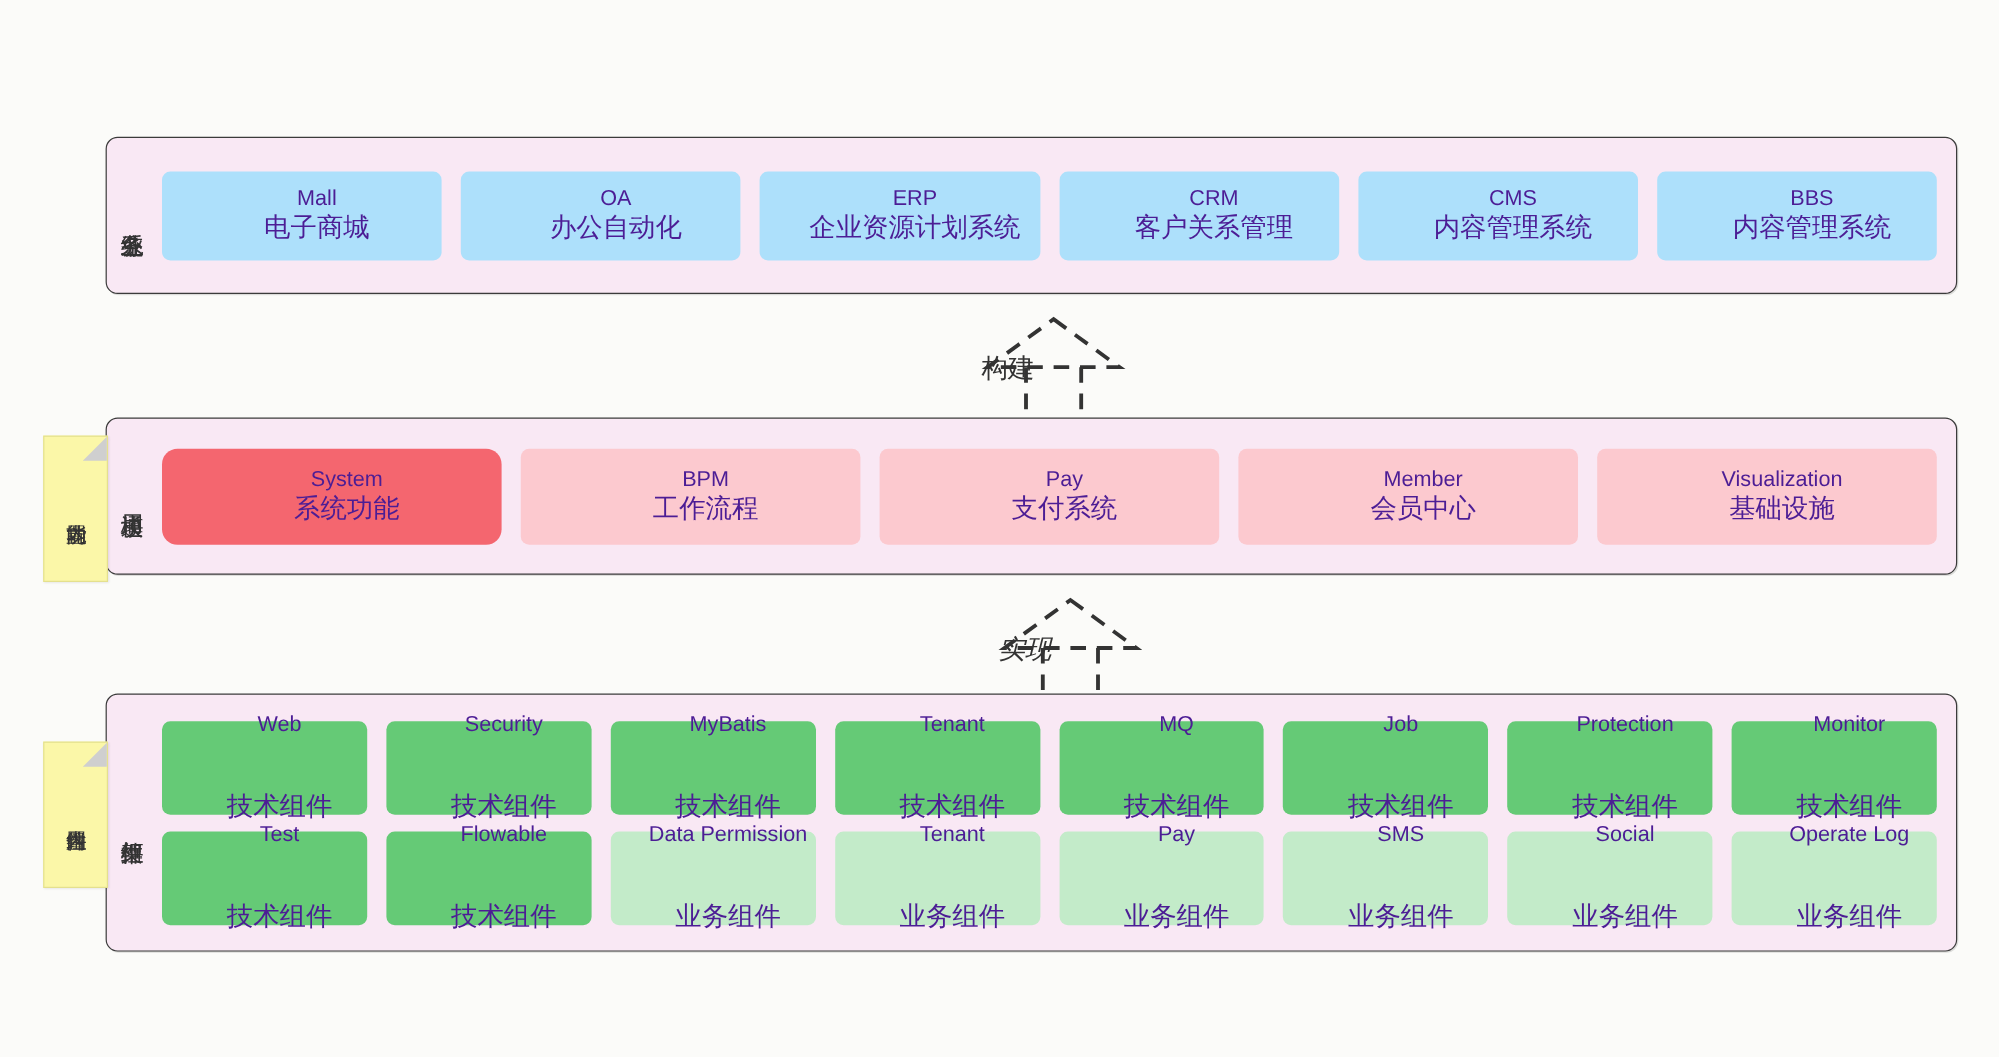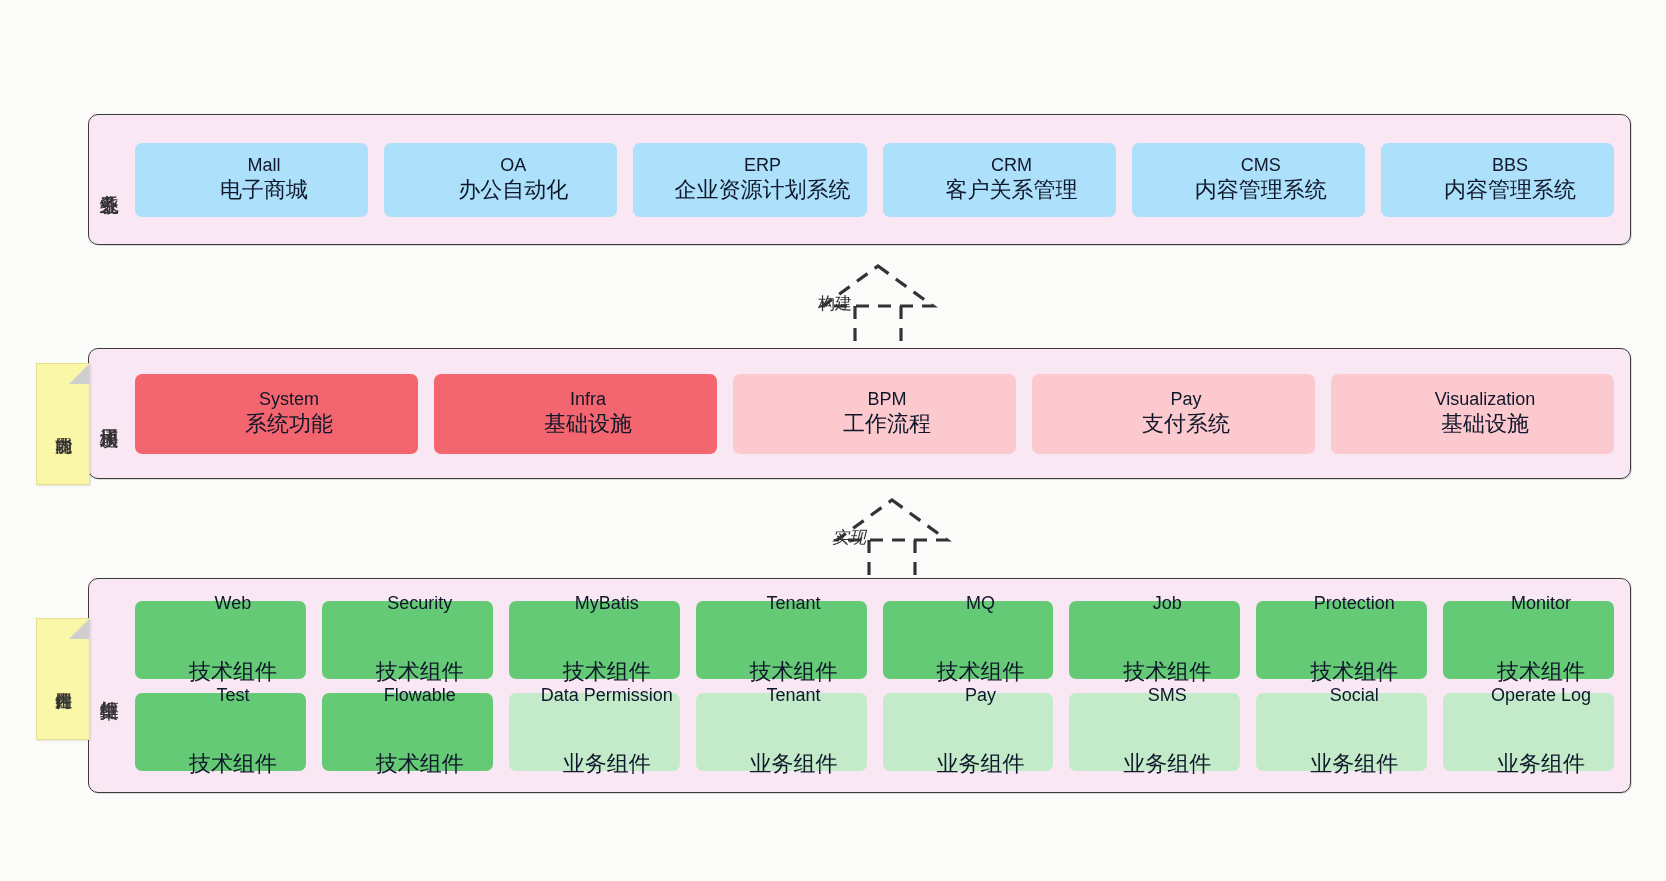--- a/index.html
+++ b/index.html
@@ -61,30 +61,30 @@
   }
   .cell {
     flex: 1 1 0;
     border-radius: 7px;
     display: flex;
     flex-direction: column;
     align-items: center;
     justify-content: center;
     text-align: center;
     line-height: 1.22;
-    color: #0f172a;
+    color: #4c1d95;
     user-select: none;
     padding-left: 25px;
   }
   .cell .en { font-size: 18px; }
   .cell .cn { font-size: 22px; }
 
   
   .c-blue       { background: #ade0fb; }
-  .c-red        { background: #f4666f; }
+  .c-red        { background: #f4666f; border-radius: 13px; }
   .c-pink       { background: #fcc9cf; }
   .c-green      { background: #65ca76; }
   .c-lightgreen { background: #c3ebc9; }
 
   
   #layer-business  { left: 88px;  top: 114px; width: 1543px; height: 131px; }
   #layer-business .cell { height: 74px; }
 
   #layer-common    { left: 88px;  top: 348px; width: 1543px; height: 131px; }
   #layer-common .cell { height: 80px; }
@@ -123,21 +123,21 @@
   #note-builtin-components { left: 36px; top: 618px; height: 120px; }
 
   
   .uml-arrow {
     position: absolute;
     pointer-events: none;
   }
   .uml-arrow svg { display: block; overflow: visible; }
   .uml-label {
     position: absolute;
-    font-size: 17px;
+    font-size: 22px;
     color: #333333;
     background: transparent;
     white-space: nowrap;
     user-select: none;
   }
   #arrow-build   { left: 758px; top: 258px; width: 180px; height: 90px; }
   #arrow-build .uml-label   { left: 60px; top: 34px; }
   #arrow-impl    { left: 772px; top: 492px; width: 180px; height: 90px; font-style: italic; }
   #arrow-impl .uml-label    { left: 60px; top: 34px; }
 </style>
@@ -187,31 +187,31 @@
   </div>
 
   <div class="layer" id="layer-common">
     <div class="layer-title">通用模块</div>
     <div class="layer-body">
       <div class="row">
         <div class="cell c-red">
           <span class="en">System</span>
           <span class="cn">系统功能</span>
         </div>
-        <div class="cell c-red">
-          <span class="en">Infra</span>
-          <span class="cn">基础设施</span>
-        </div>
         <div class="cell c-pink">
           <span class="en">BPM</span>
           <span class="cn">工作流程</span>
         </div>
         <div class="cell c-pink">
           <span class="en">Pay</span>
           <span class="cn">支付系统</span>
+        </div>
+        <div class="cell c-pink">
+          <span class="en">Member</span>
+          <span class="cn">会员中心</span>
         </div>
         <div class="cell c-pink">
           <span class="en">Visualization</span>
           <span class="cn">基础设施</span>
         </div>
       </div>
     </div>
   </div>
 
   <div class="uml-arrow" id="arrow-impl">

